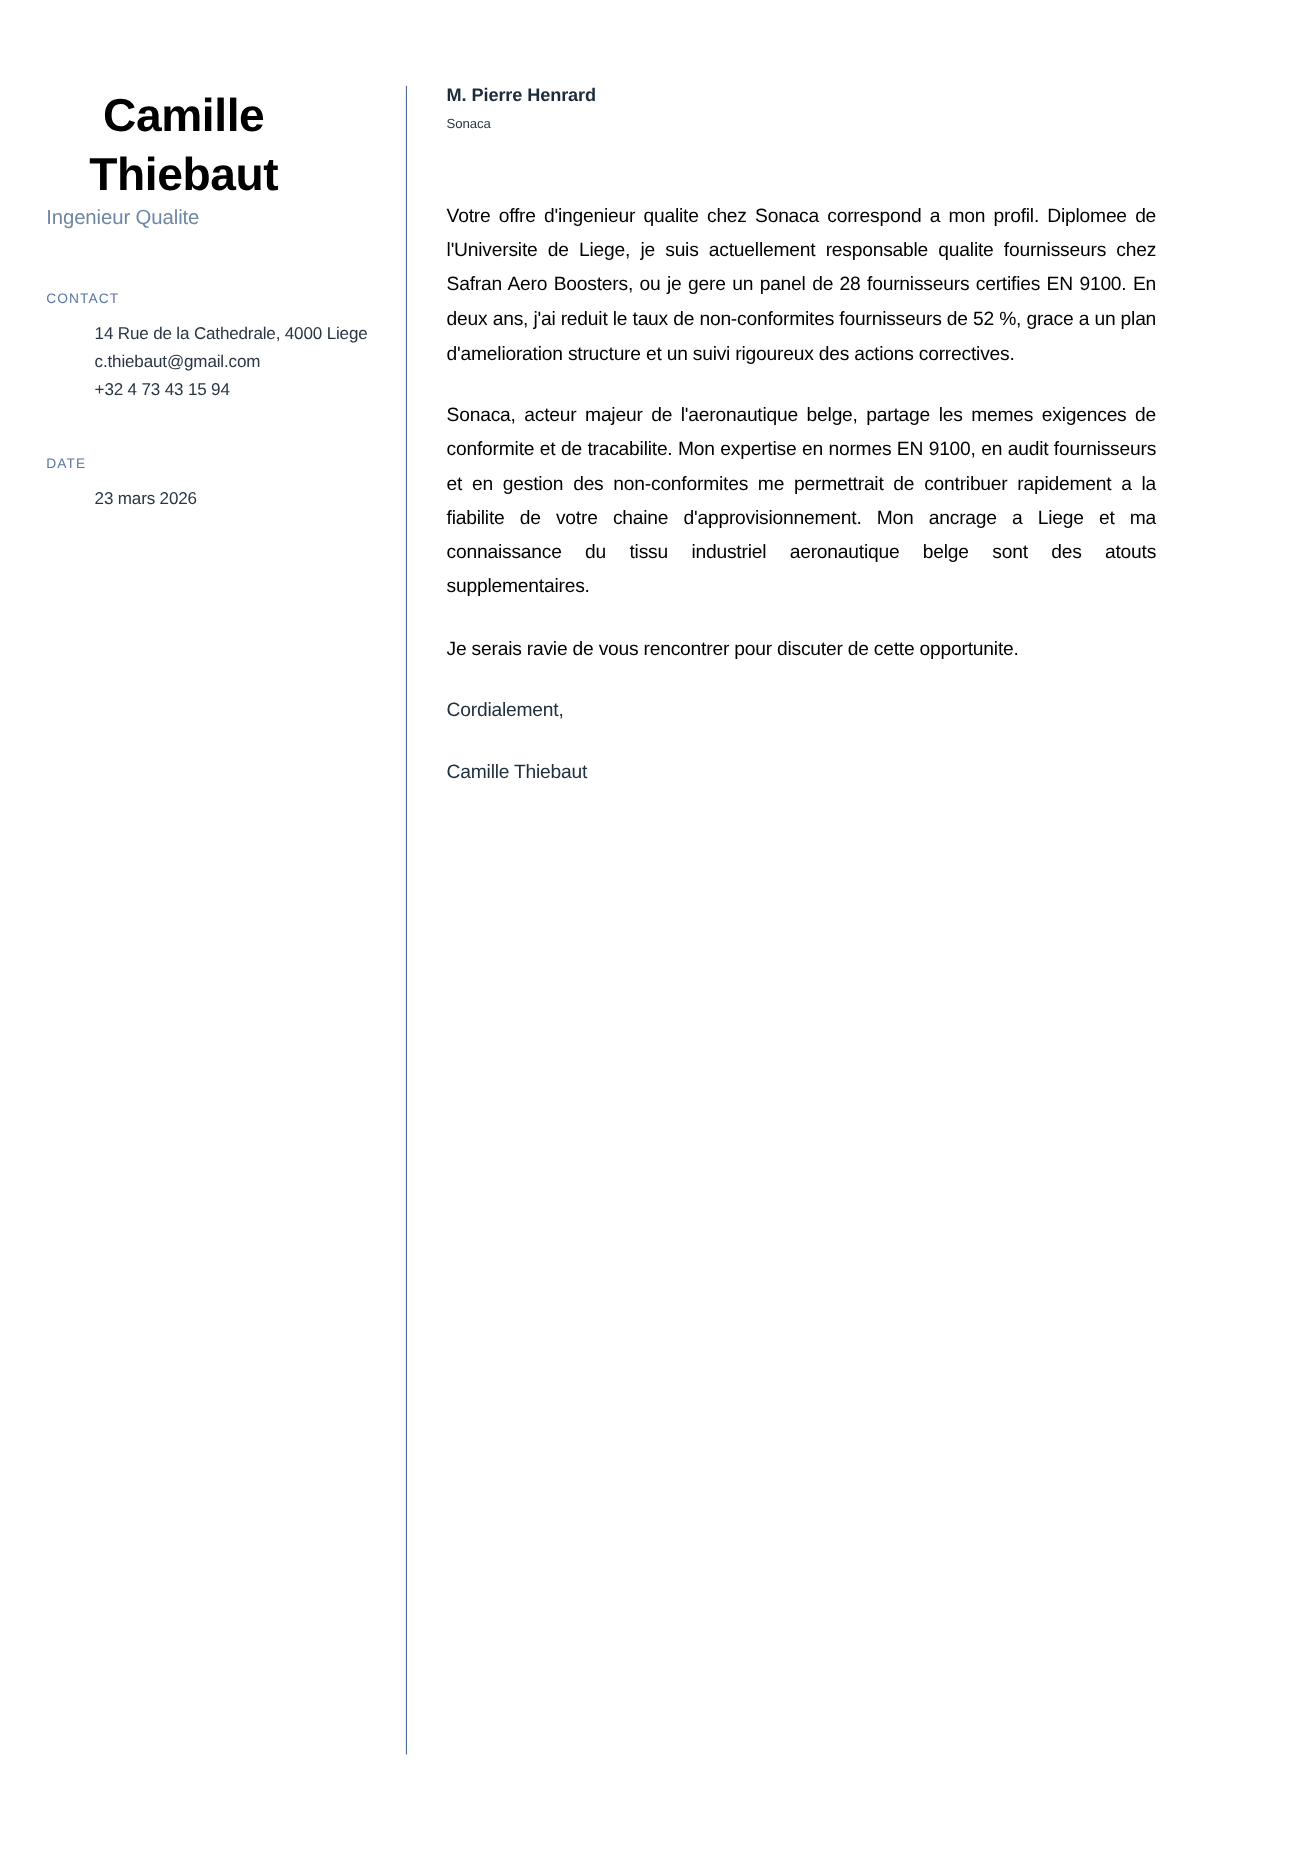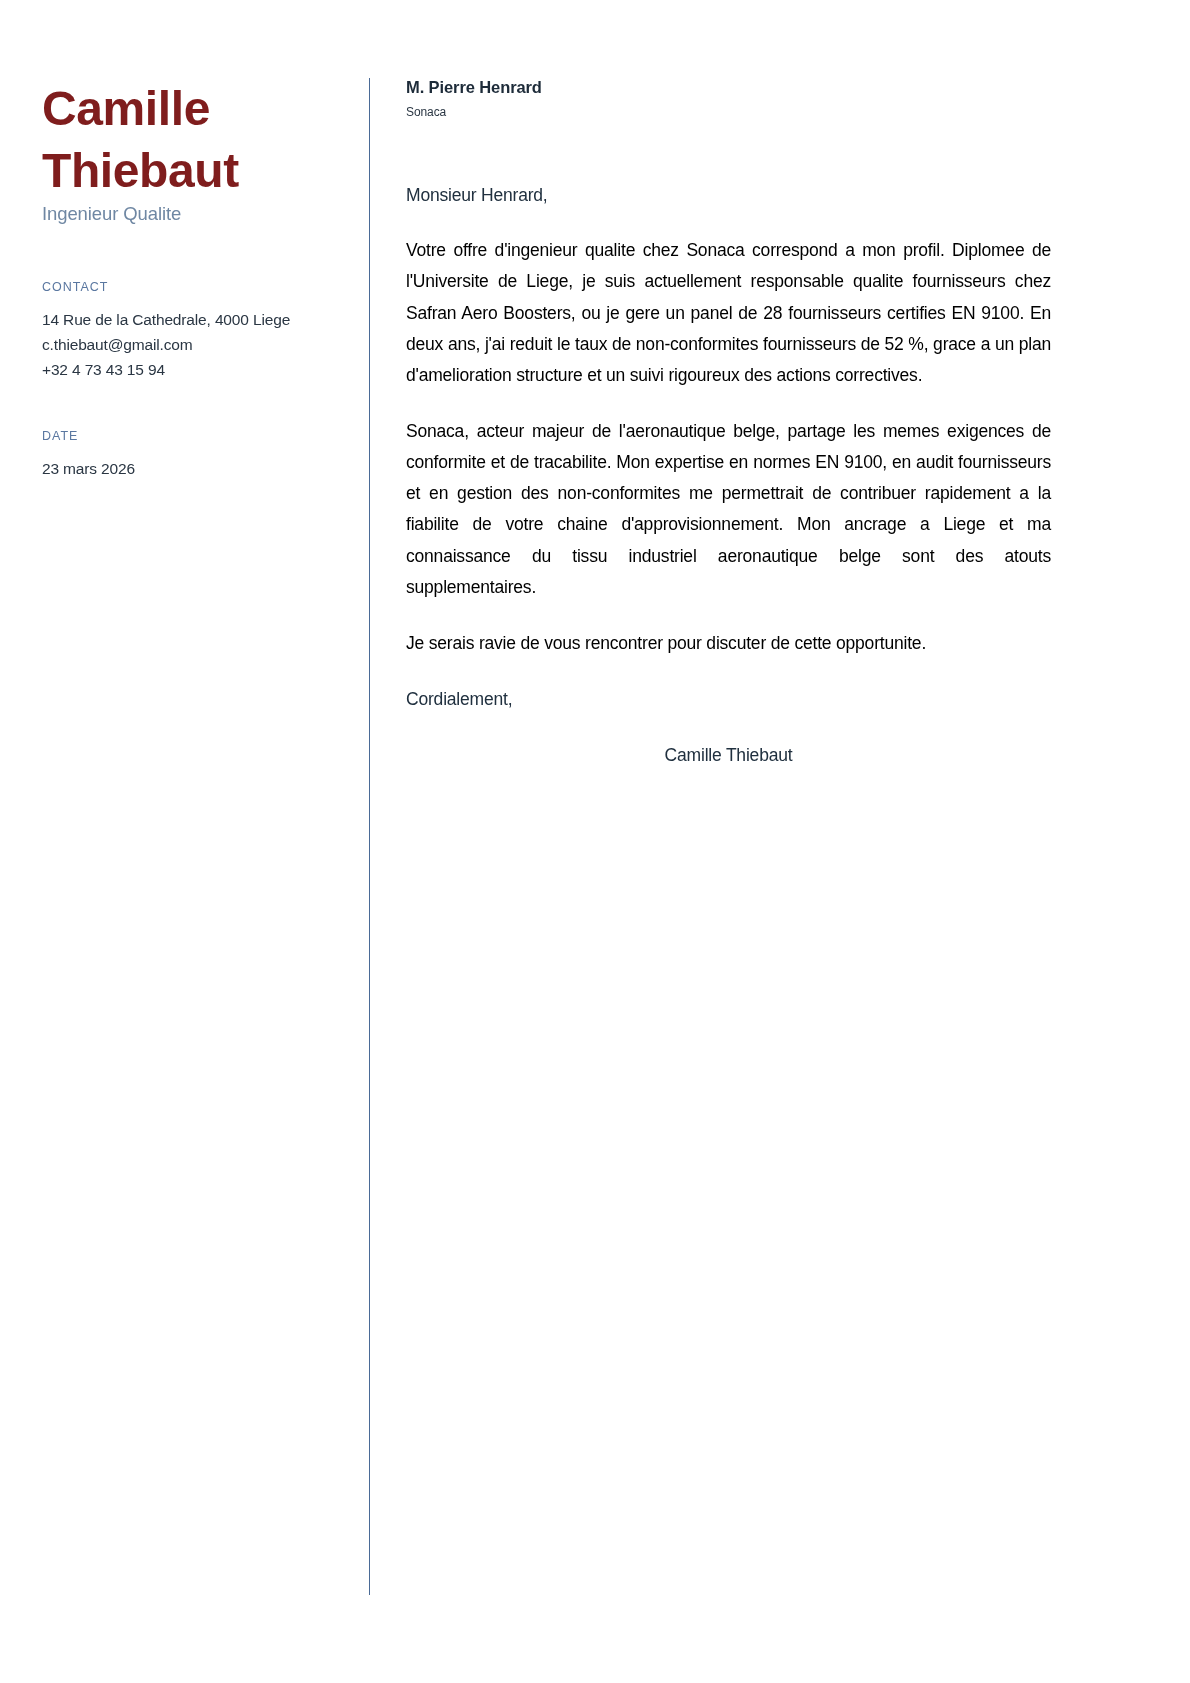--- a/index.html
+++ b/index.html
@@ -27,27 +27,28 @@
     position: absolute;
     left: 42px;
     top: 78px;
     width: 300px;
   }
 
   .name-block {
     margin: 0;
   }
   .candidate-name {
-    font-size: 48px;
+    font-size: 42px;
     font-weight: bold;
     line-height: 1.29;
     letter-spacing: -0.4px;
-    color: #7f1d1d;
+    color: #000000;
     margin: 0;
     max-width: 250px;
+    text-align: center;
   }
   .candidate-title {
     font-size: 18.5px;
     color: #6f87a3;
     letter-spacing: -0.1px;
     line-height: 1.3;
   }
 
   .section {
     margin-top: 54px;
@@ -59,20 +60,21 @@
     color: #5b7characters;
     color: #5a77a0;
     text-transform: uppercase;
     margin-bottom: 13px;
   }
   .section-line {
     font-size: 15.5px;
     color: #2a3643;
     line-height: 1.62;
     letter-spacing: -0.15px;
+    margin-left: 44px;
   }
 
   .date-section {
     margin-top: 47px;
   }
 
   
   .divider {
     position: absolute;
     left: 369px;
@@ -129,21 +131,20 @@
     line-height: 1.78;
     color: #20303f;
     letter-spacing: -0.2px;
     margin-bottom: 25px;
   }
   .signature {
     font-size: 17.5px;
     line-height: 1.78;
     color: #20303f;
     letter-spacing: -0.2px;
-    text-align: center;
   }
 </style>
 </head>
 <body>
 
 <div class="page">
 
   <div class="sidebar">
 
     <div class="name-block">
@@ -168,21 +169,20 @@
   <div class="divider"></div>
 
   <div class="letter">
 
     <div>
       <div class="recipient-name">M. Pierre Henrard</div>
       <div class="recipient-org">Sonaca</div>
     </div>
 
     <div class="body">
-      <div class="salutation">Monsieur Henrard,</div>
       <p class="para">Votre offre d'ingenieur qualite chez Sonaca correspond a mon profil. Diplomee de l'Universite de Liege, je suis actuellement responsable qualite fournisseurs chez Safran Aero Boosters, ou je gere un panel de 28 fournisseurs certifies EN 9100. En deux ans, j'ai reduit le taux de non-conformites fournisseurs de 52 %, grace a un plan d'amelioration structure et un suivi rigoureux des actions correctives.</p>
       <p class="para">Sonaca, acteur majeur de l'aeronautique belge, partage les memes exigences de conformite et de tracabilite. Mon expertise en normes EN 9100, en audit fournisseurs et en gestion des non-conformites me permettrait de contribuer rapidement a la fiabilite de votre chaine d'approvisionnement. Mon ancrage a Liege et ma connaissance du tissu industriel aeronautique belge sont des atouts supplementaires.</p>
       <p class="para">Je serais ravie de vous rencontrer pour discuter de cette opportunite.</p>
       <div class="closing">Cordialement,</div>
       <div class="signature">Camille Thiebaut</div>
     </div>
 
   </div>
 
 </div>

